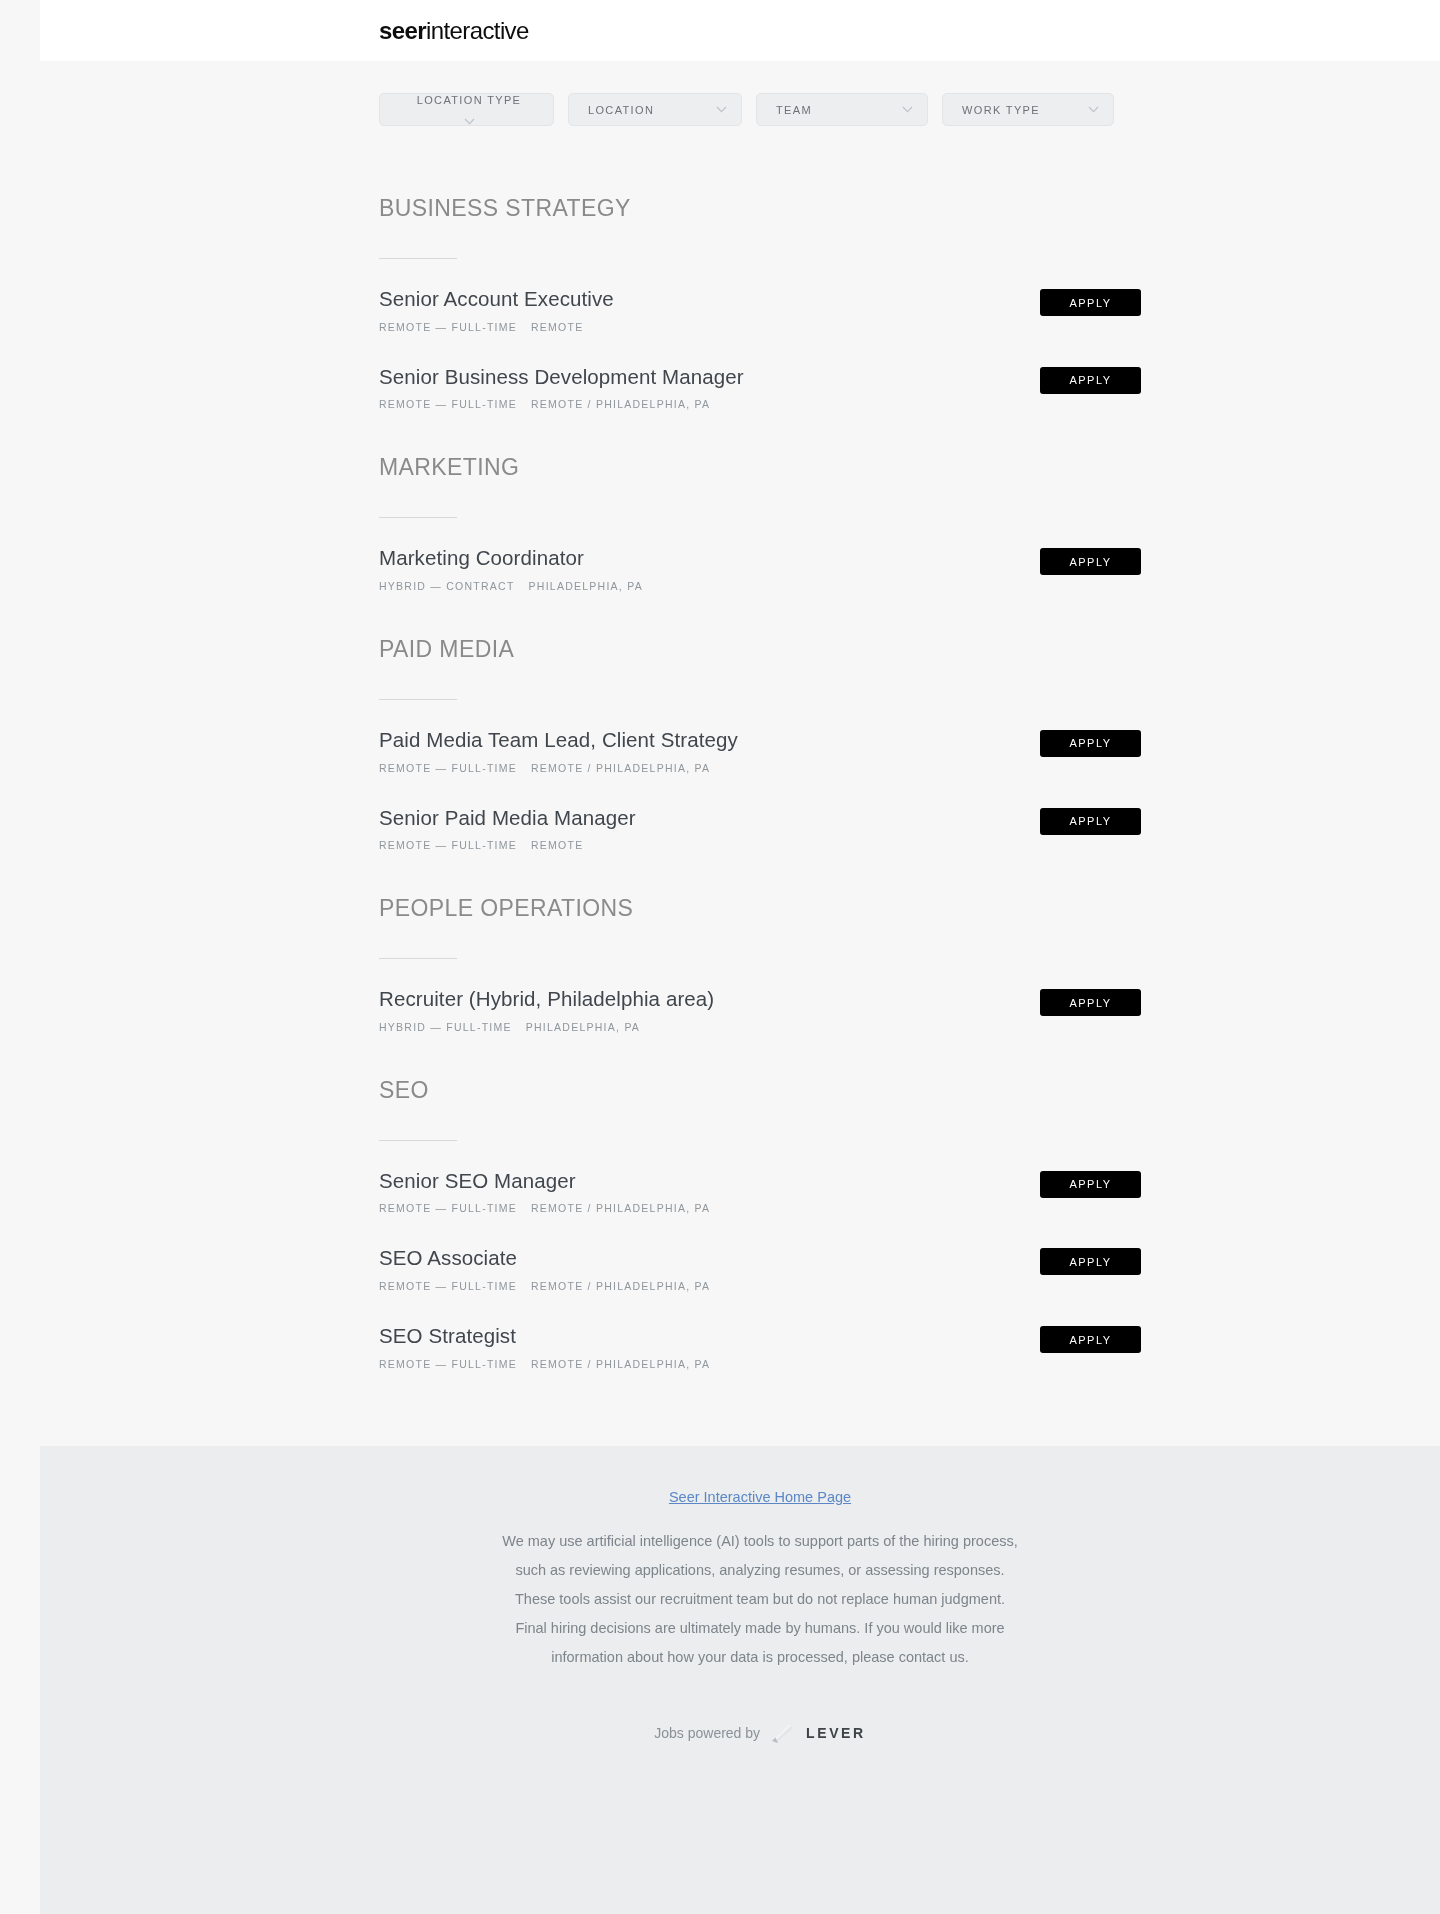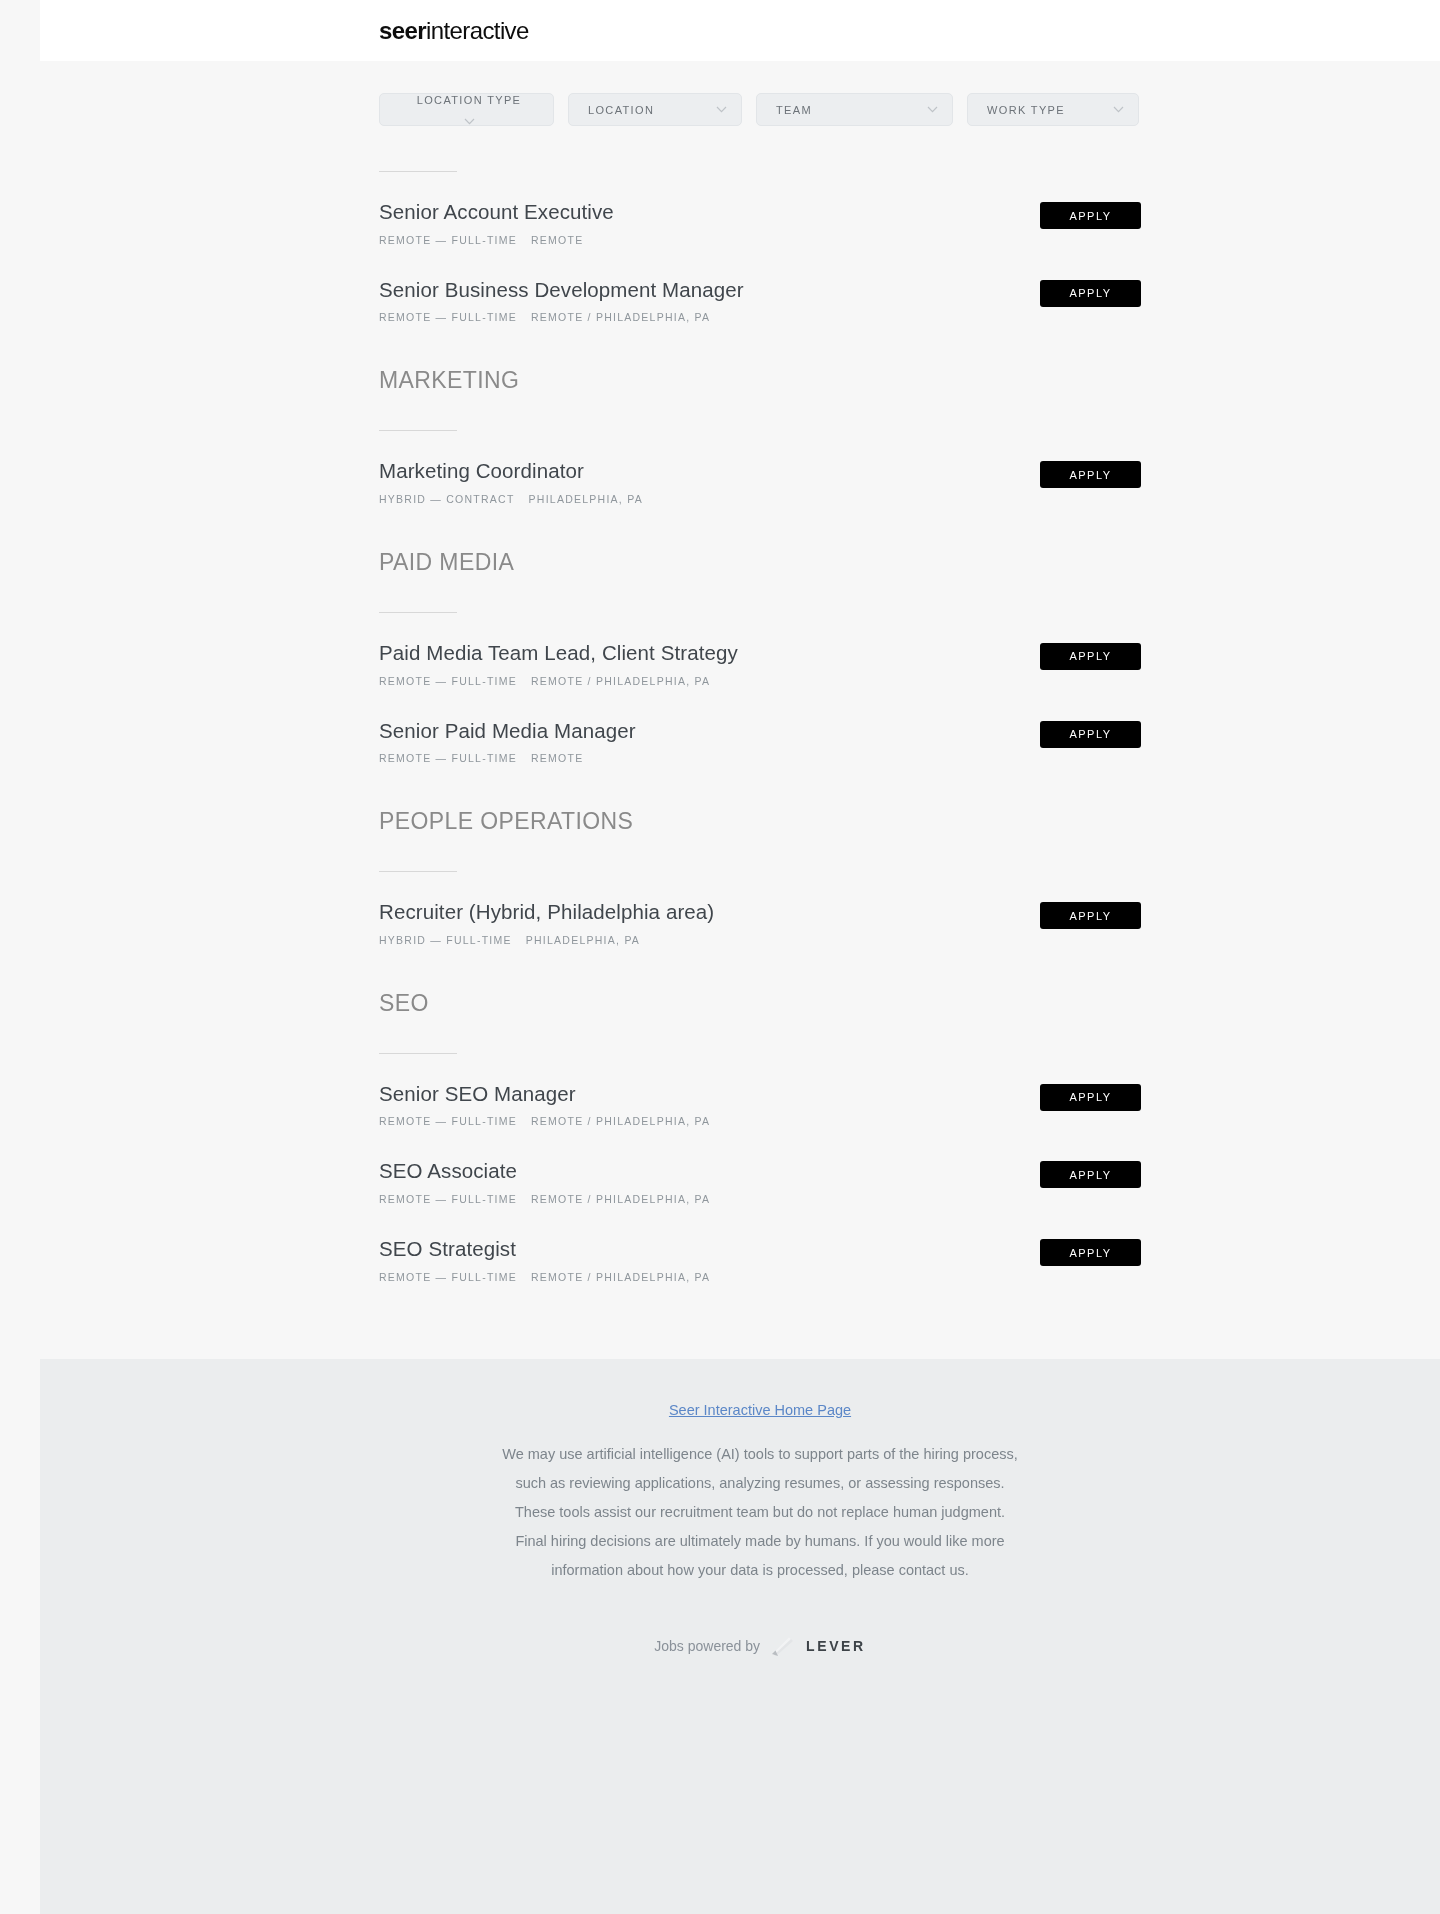--- a/index.html
+++ b/index.html
@@ -48,21 +48,21 @@
     border-radius: 5px;
     height: 33px;
     display: flex;
     align-items: center;
     justify-content: space-between;
     padding: 0 14px 0 19px;
     cursor: pointer;
   }
   .filter-chip.w-location-type { width: 175px; flex-direction: column; }
   .filter-chip.w-location { width: 174px; }
-  .filter-chip.w-team { width: 197px; }
+  .filter-chip.w-team { width: 172px; }
   .filter-chip.w-work-type { width: 172px; }
   .filter-label {
     font-size: 11px;
     letter-spacing: 1.35px;
     color: #6c7278;
     font-weight: 400;
     white-space: nowrap;
   }
   .chev { width: 11px; height: 7px; flex: 0 0 auto; opacity: .55; }
   .chev svg { display: block; }
@@ -207,20 +207,21 @@
           <span class="chev">
             <svg viewBox="0 0 11 7">
                 <path d="M1 1 L5.5 5.6 L10 1" fill="none" stroke="#9aa0a6" stroke-width="1.2"></path>
               </svg>
           </span>
         </div>
       </div>
 
       <div id="sections-root">
           <div class="section">
+            <h2 class="section-title">BUSINESS STRATEGY</h2>
             <div class="section-rule"></div>
             <div class="posting">
               <div class="posting-info">
                 <div class="posting-title">Senior Account Executive</div>
                 <div class="posting-meta">
                   <span class="meta-item">REMOTE — FULL-TIME</span>
                   <span class="meta-item">REMOTE</span>
                 </div>
               </div>
               <button class="apply-btn">APPLY</button>

